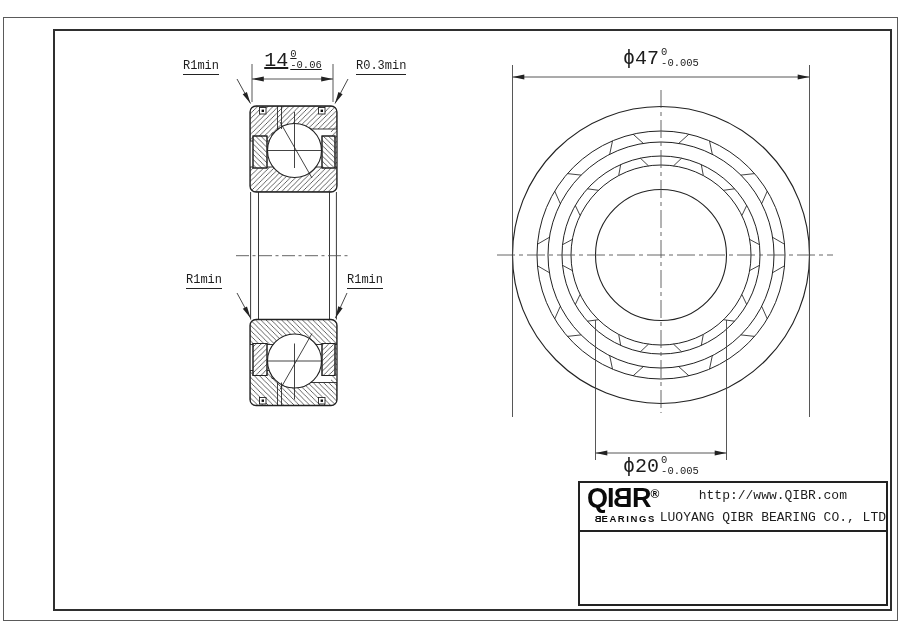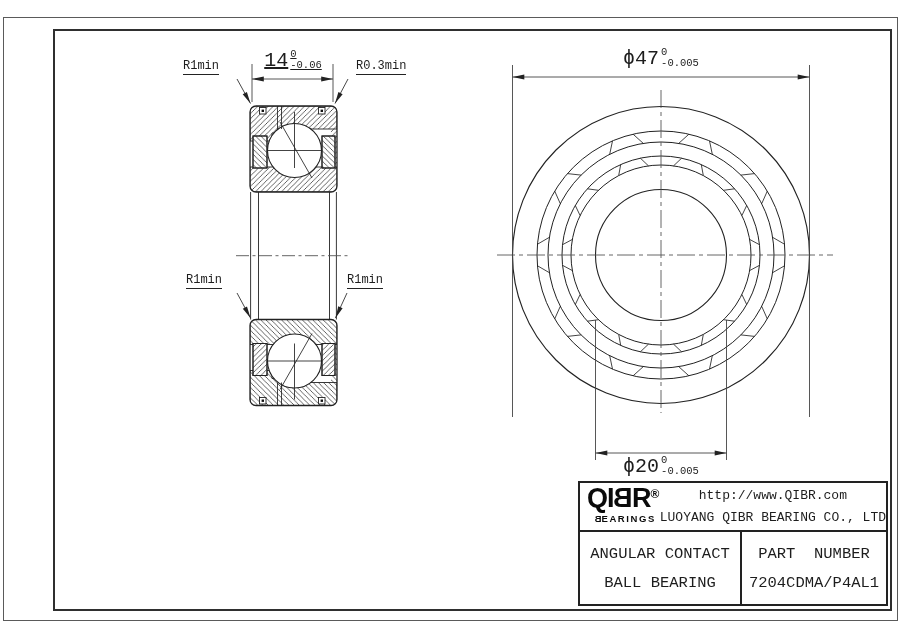--- a/index.html
+++ b/index.html
@@ -159,24 +159,14 @@
     <div class="tb-row1">
       <div class="tb-logo">
         <div class="logo-main"><span>Q</span><span>I</span><span class="mirror">B</span><span>R</span><span class="logo-reg">®</span></div>
         <div class="logo-sub"><span class="mirror">B</span><span>EARINGS</span></div>
       </div>
       <div class="tb-co">
         <span>http://www.QIBR.com</span>
         <span>LUOYANG QIBR BEARING CO., LTD</span>
       </div>
     </div>
-    <div class="tb-row2">
-      <div class="tb-cell tb-left">
-        <span>ANGULAR CONTACT</span>
-        <span>BALL BEARING</span>
-      </div>
-      <div class="tb-cell tb-right">
-        <span>PART  NUMBER</span>
-        <span>7204CDMA/P4AL1</span>
-      </div>
-    </div>
   </div>
 </div>
 
 </body></html>

